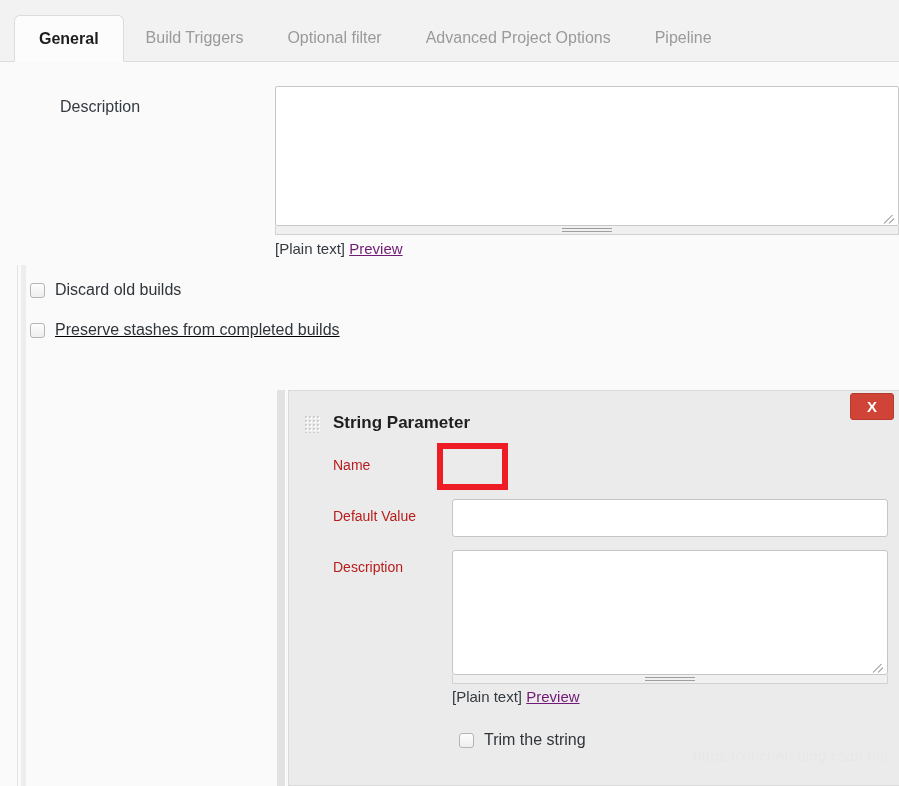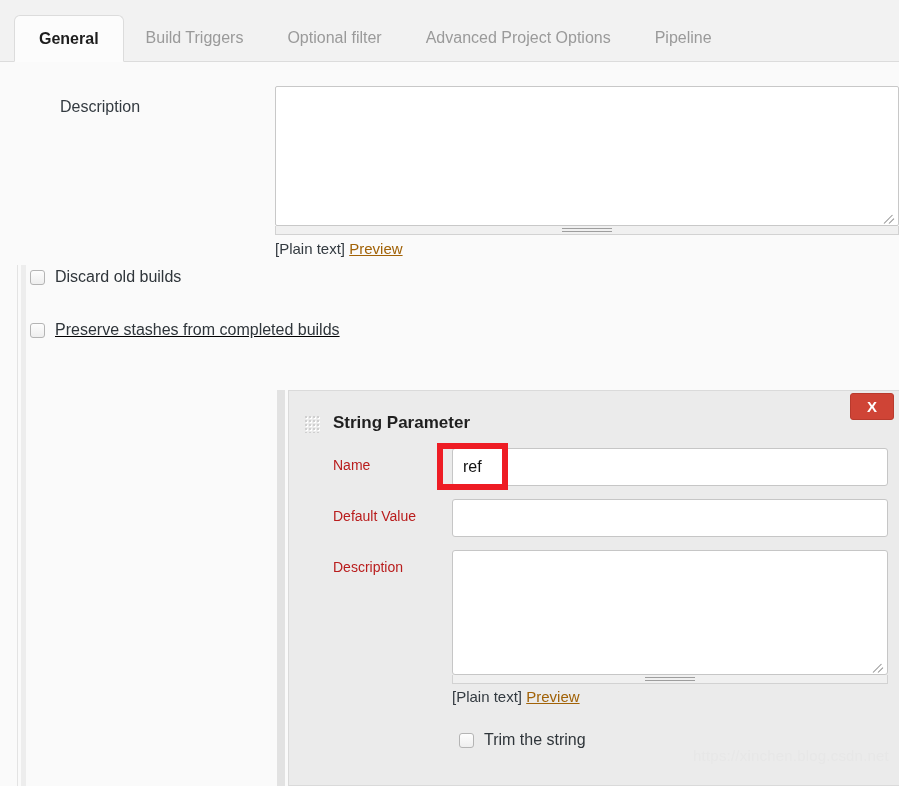--- a/index.html
+++ b/index.html
@@ -148,21 +148,21 @@
     border-bottom: 1px solid #9e9e9e;
     box-sizing: border-box;
   }
   .plaintext-row {
     position: absolute;
     font-size: 15px;
     color: #333a40;
     white-space: nowrap;
   }
   .plaintext-row a {
-    color: #a16207;
+    color: #701a75;
     text-decoration: underline;
     cursor: pointer;
   }
 
   
   .left-rule {
     position: absolute;
     left: 17px;
     top: 203px;
     width: 1px;
@@ -359,21 +359,21 @@
 
       <div class="plaintext-row" style="left:275px;top:154px;">
         <span>[Plain text]</span>
         <a>Preview</a>
       </div>
     </div>
 
     <div class="left-rule"></div>
     <div class="left-rule2"></div>
 
-    <div class="cb-row" style="top:206px;">
+    <div class="cb-row" style="top:219px;">
       <span class="cb"></span>
       <span class="cb-label">Discard old builds</span>
     </div>
 
     <div class="cb-row" style="top:259px;text-decoration:underline;">
       <span class="cb"></span>
       <span class="cb-label">Preserve stashes from completed builds</span>
     </div>
 
 
@@ -383,21 +383,20 @@
 
   <div class="param-panel">
 
     <span class="drag-handle"></span>
 
     <div class="param-title">String Parameter</div>
 
     <div class="delete-btn">X</div>
 
     <div class="frow-label" style="left:44px;top:66px;">Name</div>
-    <input class="text-input" style="left: 163px; top: 57px; width: 436px; height: 38px;" value="ref">
 
     <div class="frow-label" style="left:44px;top:117px;">Default Value</div>
     <input class="text-input" style="left: 163px; top: 108px; width: 436px; height: 38px;" value="">
 
     <div class="frow-label" style="left:44px;top:168px;">Description</div>
     <div style="position:absolute;left:163px;top:159px;width:436px;height:125px;background:#ffffff;border:1px solid #c6c6c6;border-radius:3px;box-sizing:border-box;">
       <textarea class="text-input" style="left: 0px; top: 0px; width: 100%; height: 100%; border: none; border-radius: 0px; background: transparent;"></textarea>
       <span class="resize-grip"></span>
     </div>
     <div class="dragbar" style="left:163px;top:284px;width:436px;">

